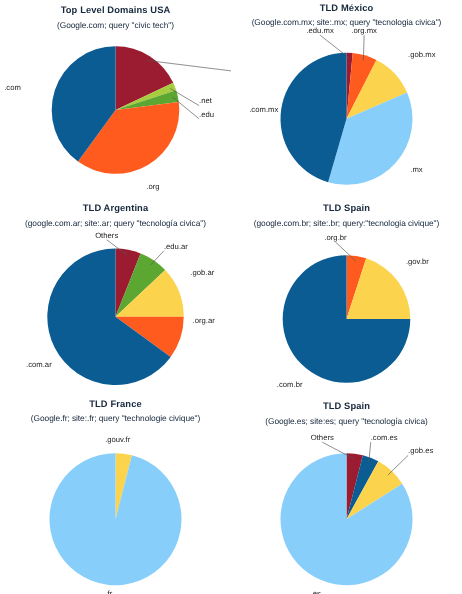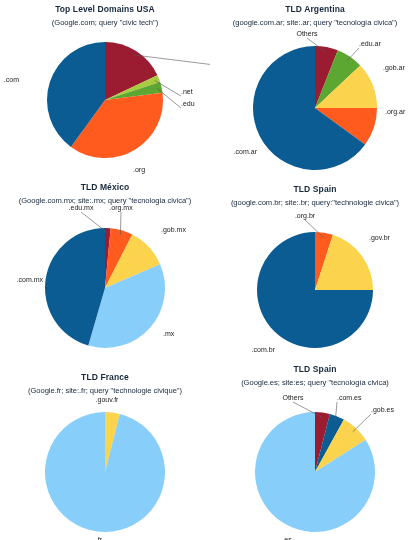--- a/index.html
+++ b/index.html
@@ -87,76 +87,76 @@
           <path d="M 154.61287328699711 80.3568738687456 L 181 96" class="leader"></path>
           <text x="181" y="94" class="slice-label" text-anchor="start">.net</text>
           <path d="M 157.07491841705155 88.3598766390805 L 181 108" class="leader"></path>
           <text x="181" y="106" class="slice-label" text-anchor="start">.edu</text>
           <text x="133" y="172" class="slice-label" text-anchor="start">.org</text>
           <text x="19" y="82" class="slice-label" text-anchor="end">.com</text>
         </svg>
       </div>
     </div>
     <div class="chart-cell">
+      <div class="chart-title" style="margin-top: 2px;">TLD México</div>
+      <div class="chart-subtitle">(Google.com.mx; site:.mx; query "tecnologia civica")</div>
+      <div class="pie-wrap" style="top: 0px;">
+        <svg width="210" height="180" class="pie-svg">
+          <path d="M 105 108 L 105 48 A 60 60 0 0 1 110.64649879911086 48.2662821238152 Z" fill="#9b1b30"></path>
+          <path d="M 105 108 L 110.64649879911086 48.2662821238152 A 60 60 0 0 1 132.2394299843728 54.539608548697935 Z" fill="#ff5b1f"></path>
+          <path d="M 105 108 L 132.2394299843728 54.539608548697935 A 60 60 0 0 1 160.06527754103888 84.17112656191316 Z" fill="#fcd34d"></path>
+          <path d="M 105 108 L 160.06527754103888 84.17112656191316 A 60 60 0 0 1 88.26053363764625 165.6176211406166 Z" fill="#87cefa"></path>
+          <path d="M 105 108 L 88.26053363764625 165.6176211406166 A 60 60 0 0 1 104.99999999999999 48 Z" fill="#0a5c93"></path>
+          <path d="M 107.60027607917227 52.86127890209925 L 81 32" class="leader"></path>
+          <text x="81" y="30" class="slice-label" text-anchor="middle">.edu.mx</text>
+          <path d="M 120.40030905336546 54.99178855063274 L 121 32" class="leader"></path>
+          <text x="121" y="30" class="slice-label" text-anchor="middle">.org.mx</text>
+          <text x="161" y="52" class="slice-label" text-anchor="start">.gob.mx</text>
+          <text x="163" y="156" class="slice-label" text-anchor="start">.mx</text>
+          <text x="43" y="102" class="slice-label" text-anchor="end">.com.mx</text>
+        </svg>
+      </div>
+    </div>
+    <div class="chart-cell">
       <div class="chart-title" style="margin-top: 4px;">TLD Argentina</div>
       <div class="chart-subtitle">(google.com.ar; site:.ar; query "tecnología civica")</div>
       <div class="pie-wrap" style="top: 0px;">
         <svg width="210" height="180" class="pie-svg">
           <path d="M 105 108 L 105 46 A 62 62 0 0 1 127.82372226645003 50.35385787492841 Z" fill="#9b1b30"></path>
           <path d="M 105 108 L 127.82372226645003 50.35385787492841 A 62 62 0 0 1 150.1960549001275 65.55807943242131 Z" fill="#5ca632"></path>
           <path d="M 105 108 L 150.1960549001275 65.55807943242131 A 62 62 0 0 1 167 108 Z" fill="#fcd34d"></path>
           <path d="M 105 108 L 167 108 A 62 62 0 0 1 155.15905365124675 144.44268564213334 Z" fill="#ff5b1f"></path>
           <path d="M 105 108 L 155.15905365124675 144.44268564213334 A 62 62 0 1 1 104.99999999999999 46 Z" fill="#0a5c93"></path>
           <path d="M 115.68823018396972 51.970335218435594 L 97 38" class="leader"></path>
           <text x="97" y="36" class="slice-label" text-anchor="middle">Others</text>
           <path d="M 137.06123587268553 60.82332404337899 L 149 48" class="leader"></path>
           <text x="149" y="46" class="slice-label" text-anchor="start">.edu.ar</text>
           <text x="173" y="70" class="slice-label" text-anchor="start">.gob.ar</text>
           <text x="175" y="114" class="slice-label" text-anchor="start">.org.ar</text>
           <text x="47" y="154" class="slice-label" text-anchor="end">.com.ar</text>
         </svg>
       </div>
     </div>
     <div class="chart-cell">
-      <div class="chart-title" style="margin-top: 2px;">TLD México</div>
-      <div class="chart-subtitle">(Google.com.mx; site:.mx; query "tecnologia civica")</div>
-      <div class="pie-wrap" style="top: 0px;">
-        <svg width="210" height="180" class="pie-svg">
-          <path d="M 105 108 L 105 48 A 60 60 0 0 1 110.64649879911086 48.2662821238152 Z" fill="#9b1b30"></path>
-          <path d="M 105 108 L 110.64649879911086 48.2662821238152 A 60 60 0 0 1 132.2394299843728 54.539608548697935 Z" fill="#ff5b1f"></path>
-          <path d="M 105 108 L 132.2394299843728 54.539608548697935 A 60 60 0 0 1 160.06527754103888 84.17112656191316 Z" fill="#fcd34d"></path>
-          <path d="M 105 108 L 160.06527754103888 84.17112656191316 A 60 60 0 0 1 88.26053363764625 165.6176211406166 Z" fill="#87cefa"></path>
-          <path d="M 105 108 L 88.26053363764625 165.6176211406166 A 60 60 0 0 1 104.99999999999999 48 Z" fill="#0a5c93"></path>
-          <path d="M 107.60027607917227 52.86127890209925 L 81 32" class="leader"></path>
-          <text x="81" y="30" class="slice-label" text-anchor="middle">.edu.mx</text>
-          <path d="M 120.40030905336546 54.99178855063274 L 121 32" class="leader"></path>
-          <text x="121" y="30" class="slice-label" text-anchor="middle">.org.mx</text>
-          <text x="161" y="52" class="slice-label" text-anchor="start">.gob.mx</text>
-          <text x="163" y="156" class="slice-label" text-anchor="start">.mx</text>
-          <text x="43" y="102" class="slice-label" text-anchor="end">.com.mx</text>
-        </svg>
-      </div>
-    </div>
-    <div class="chart-cell">
       <div class="chart-title" style="margin-top: 4px;">TLD Spain</div>
-      <div class="chart-subtitle">(google.com.br; site:.br; query:"technologie civica")</div>
+      <div class="chart-subtitle">(google.com.br; site:.br; query:"tecnologia civique")</div>
       <div class="pie-wrap" style="top: 0px;">
         <svg width="210" height="180" class="pie-svg">
           <path d="M 105 110 L 105 52 A 58 58 0 0 1 122.92298567374695 54.838722054881096 Z" fill="#ff5b1f"></path>
           <path d="M 105 110 L 122.92298567374695 54.838722054881096 A 58 58 0 0 1 163 110 Z" fill="#fcd34d"></path>
           <path d="M 105 110 L 163 110 A 58 58 0 1 1 104.99999999999999 52 Z" fill="#0a5c93"></path>
           <path d="M 113.34734305454673 57.29695014584345 L 95 40" class="leader"></path>
           <text x="95" y="38" class="slice-label" text-anchor="middle">.org.br</text>
           <text x="159" y="60" class="slice-label" text-anchor="start">.gov.br</text>
           <text x="65" y="172" class="slice-label" text-anchor="end">.com.br</text>
         </svg>
       </div>
     </div>
     <div class="chart-cell">
-      <div class="chart-title" style="margin-top: 12px; text-align: center;">TLD France</div>
+      <div class="chart-title" style="margin-top: 2px; text-align: center;">TLD France</div>
       <div class="chart-subtitle">(Google.fr; site:.fr; query "technologie civique")</div>
       <div class="pie-wrap" style="top: 0px;">
         <svg width="210" height="180" class="pie-svg">
           <path d="M 105 112 L 105 52 A 60 60 0 0 1 119.9213932298913 53.885010332282135 Z" fill="#fcd34d"></path>
           <path d="M 105 112 L 119.9213932298913 53.885010332282135 A 60 60 0 1 1 104.99999999999993 52 Z" fill="#87cefa"></path>
           <text x="107" y="42" class="slice-label" text-anchor="middle">.gouv.fr</text>
           <text x="99" y="182" class="slice-label" text-anchor="middle">.fr</text>
         </svg>
       </div>
     </div>

